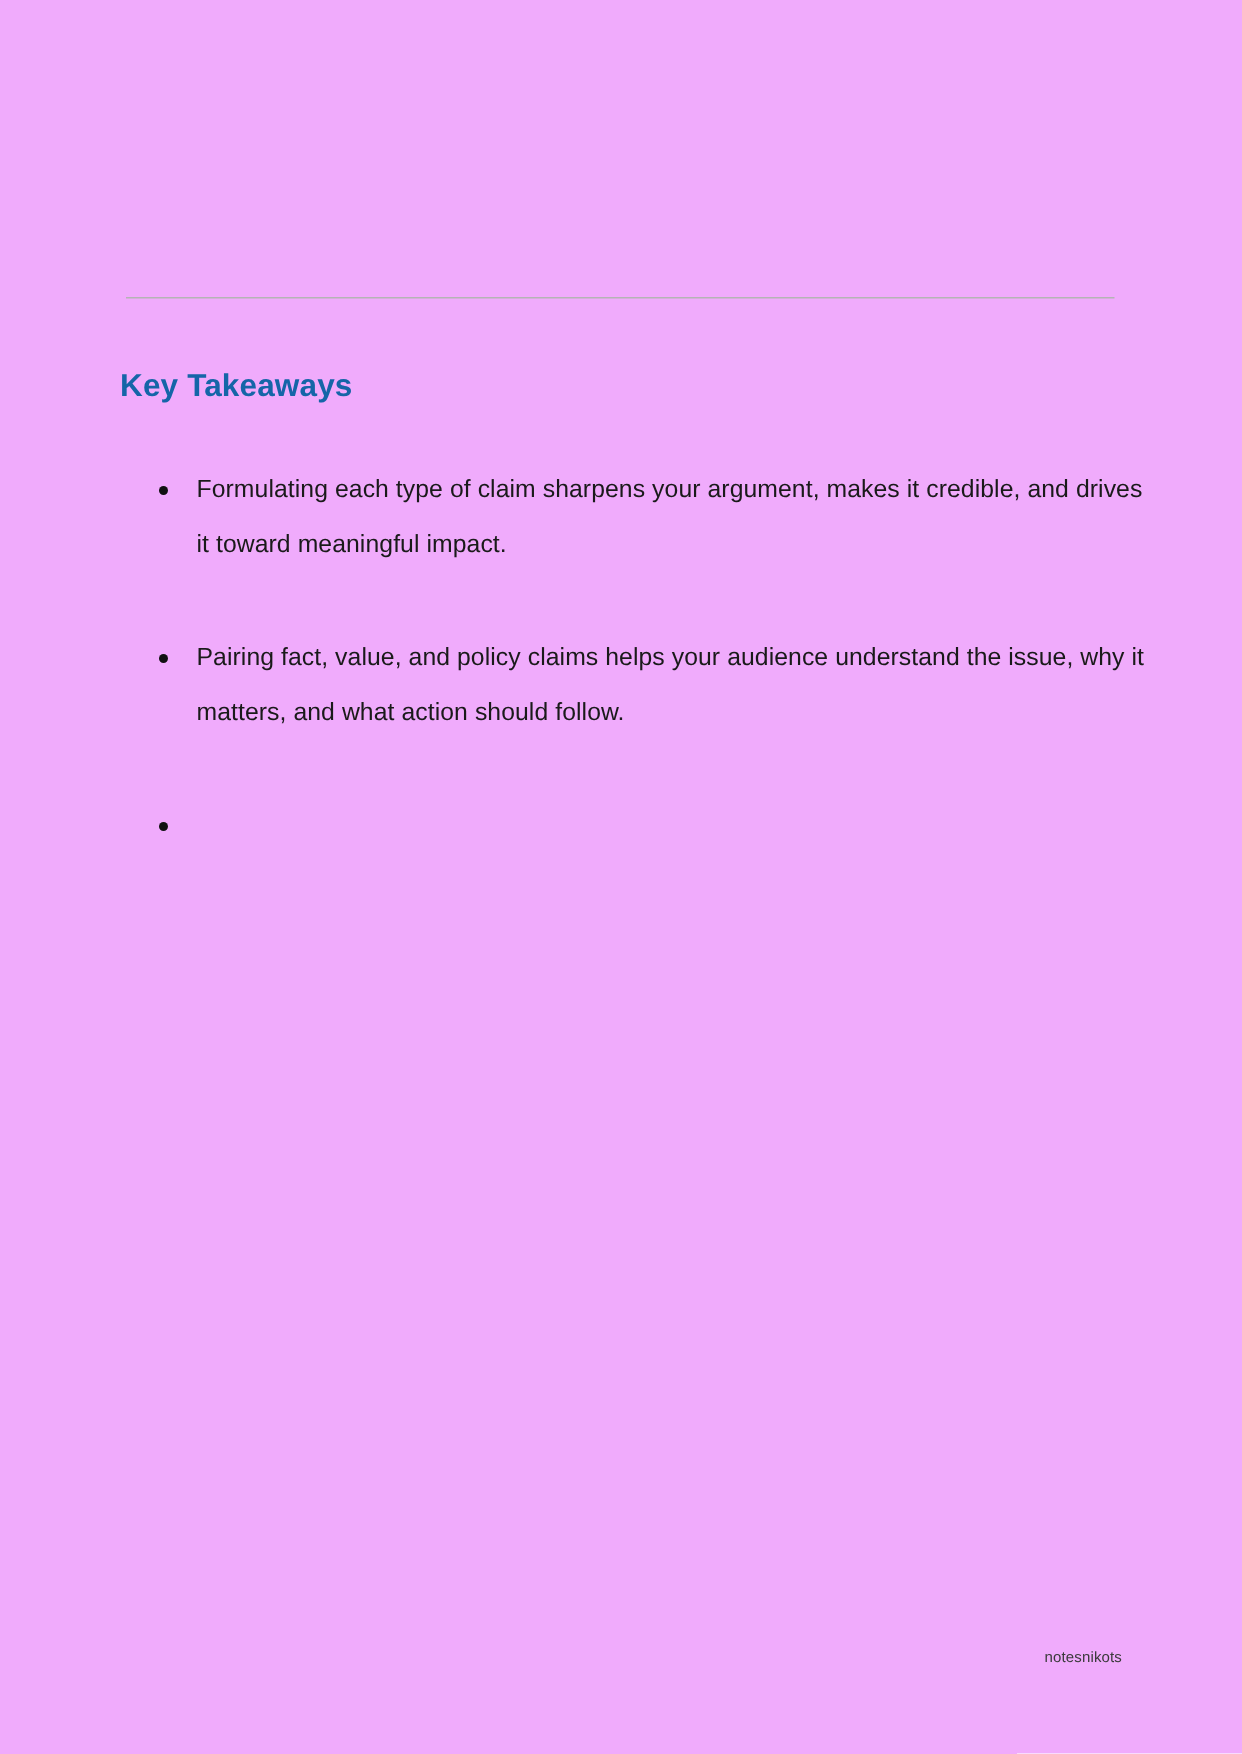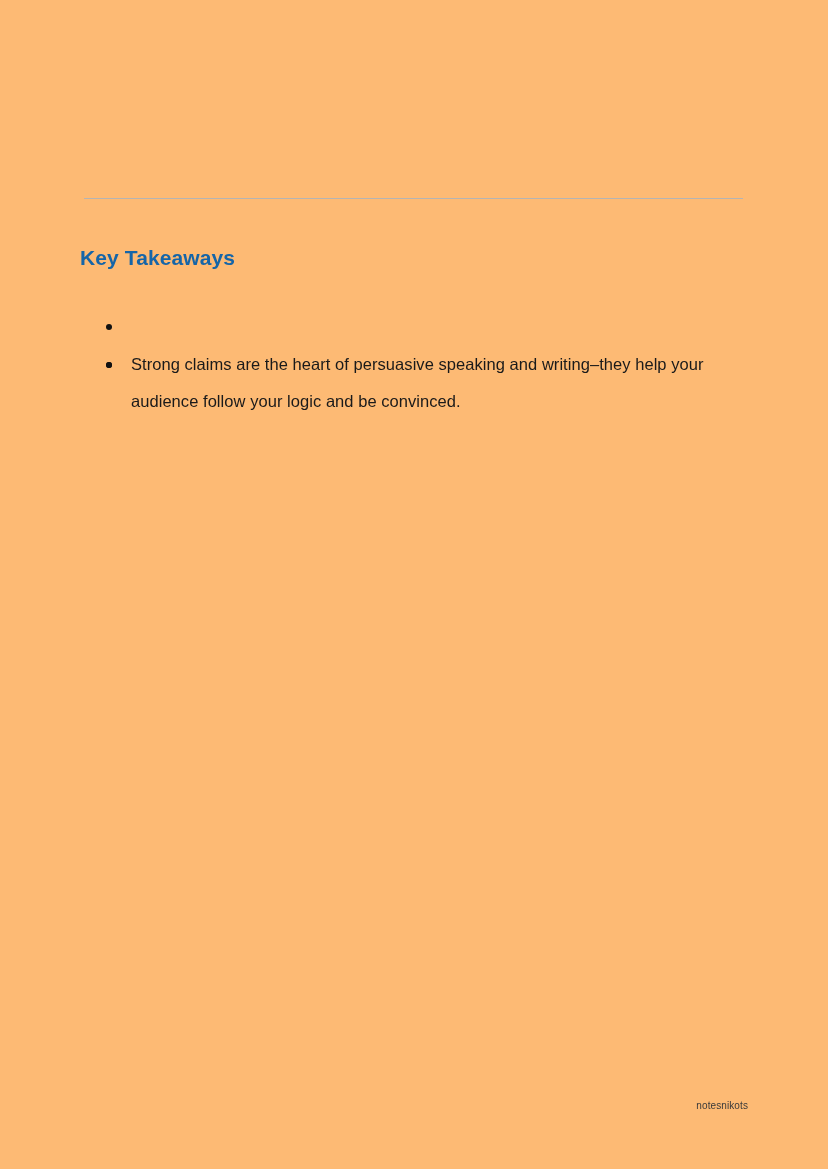--- a/index.html
+++ b/index.html
@@ -8,21 +8,21 @@
     background: #ffffff;
   }
   body {
     font-family: "Liberation Sans", sans-serif;
     -webkit-font-smoothing: antialiased;
   }
   .page {
     position: relative;
     width: 828px;
     height: 1169px;
-    background: #fdba74;
+    background: #f0abfc;
     overflow: hidden;
     box-sizing: border-box;
   }
   .divider {
     position: absolute;
     left: 84px;
     top: 198px;
     width: 659px;
     height: 1px;
     background: #b4b4b4;
@@ -82,25 +82,26 @@
 
 <div class="page">
 
   <div class="divider"></div>
 
   <h2 class="section-heading">Key Takeaways</h2>
 
   <ul class="takeaways">
     <li class="takeaway-item">
       <span class="bullet-dot"></span>
+      <span>Formulating each type of claim sharpens your argument, makes it credible, and drives it toward meaningful impact.</span>
     </li>
     <li class="takeaway-item">
       <span class="bullet-dot"></span>
+      <span>Pairing fact, value, and policy claims helps your audience understand the issue, why it matters, and what action should follow.</span>
     </li>
     <li class="takeaway-item">
       <span class="bullet-dot"></span>
-      <span>Strong claims are the heart of persuasive speaking and writing–they help your audience follow your logic and be convinced.</span>
     </li>
   </ul>
 
   <div class="footer-brand">notesnikots</div>
 
 </div>
 
 </body></html>

